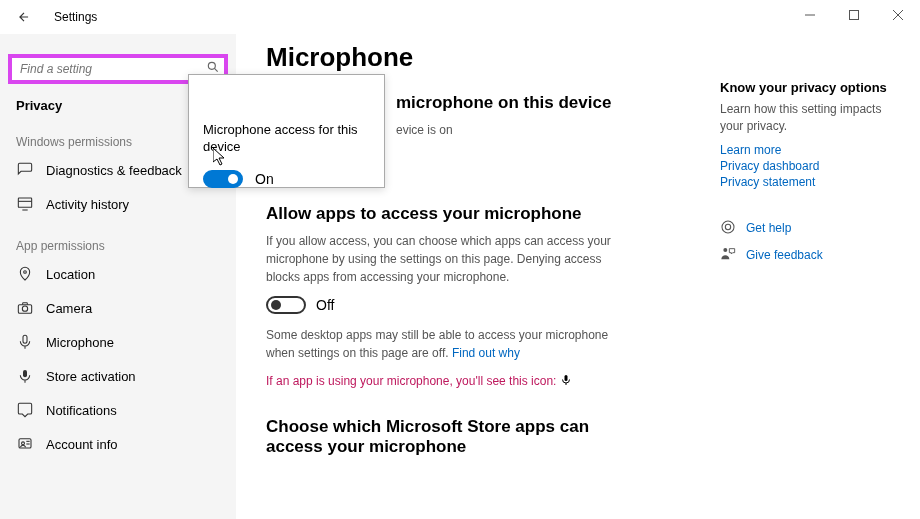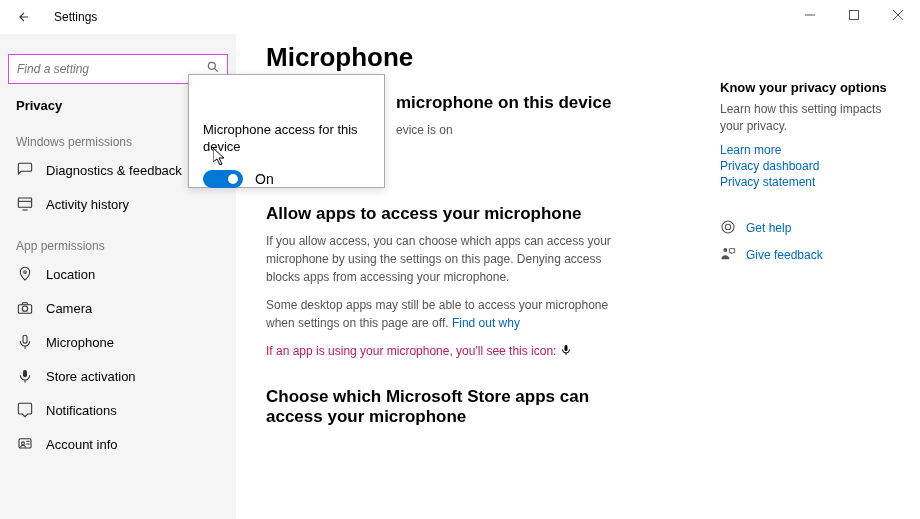--- a/index.html
+++ b/index.html
@@ -6,21 +6,21 @@
 body { background: #fff; width: 920px; height: 519px; overflow: hidden; position: relative; color: #000; }
 .titlebar { display: flex; align-items: center; height: 34px; padding: 16px 10px; }
 .back-btn { width: 28px; height: 28px; display: flex; align-items: center; justify-content: center; font-size: 16px; color: #333; }
 .title { font-size: 12px; margin-left: 16px; color: #000; }
 .window-controls { position: absolute; right: 0; top: 0; display: flex; }
 .wc { width: 44px; height: 30px; display: flex; align-items: center; justify-content: center; color: #555; font-size: 10px; }
 .layout { display: flex; height: calc(519px - 34px); }
 .sidebar { width: 236px; background: #f5f5f5; padding: 10px 0 0 0; position: relative; }
 .home { display: flex; align-items: center; gap: 12px; padding: 6px 16px; font-size: 13px; }
 .search { margin: 10px 8px 14px 8px; }
-.search input { width: 100%; height: 30px; border: 1px solid #d946ef; padding: 0 28px 0 8px; font-size: 12px; font-style: italic; color: #666; background: #fff; }
+.search input { width: 100%; height: 30px; border: 4px solid #d946ef; padding: 0 28px 0 8px; font-size: 12px; font-style: italic; color: #666; background: #fff; }
 .search-wrap { position: relative; }
 .search-icon-pos { position: absolute; right: 8px; top: 6px; color: #666; }
 .section-label { padding: 0 16px 4px 16px; font-size: 13px; font-weight: 600; color: #000; margin-top: 4px; }
 .section-sub { padding: 18px 16px 4px 16px; font-size: 12px; color: #777; }
 .nav-item { display: flex; align-items: center; gap: 12px; padding: 9px 16px; font-size: 13px; color: #000; }
 .icon-holder { width: 18px; display: flex; justify-content: center; color: #333; }
 .main { flex: 1; padding: 8px 30px 0 30px; overflow: hidden; position: relative; }
 .main h1 { font-size: 26px; font-weight: 600; margin-bottom: 20px; }
 .sub-h { font-size: 17px; font-weight: 600; margin-top: 6px; margin-bottom: 8px; }
 .para { font-size: 12px; color: #555; max-width: 360px; line-height: 1.5; margin-bottom: 10px; }
@@ -172,20 +172,24 @@
     <h1>Microphone</h1>
 
     <div style="margin-left:130px;">
       <div class="sub-h">microphone on this device</div>
       <div class="para">evice is on</div>
     </div>
     <button class="change-btn">Change</button>
 
     <div class="sub-h">Allow apps to access your microphone</div>
     <div class="para">If you allow access, you can choose which apps can access your microphone by using the settings on this page. Denying access blocks apps from accessing your microphone.</div>
+    <div class="toggle-row">
+      <div class="toggle-off"></div>
+      <span>Off</span>
+    </div>
     <div class="para">
       <span>Some desktop apps may still be able to access your microphone when settings on this page are off. </span>
       <span class="link">Find out why</span>
     </div>
     <div class="para" style="color:#be185d;">
       <span>If an app is using your microphone, you'll see this icon:</span>
       <span class="mic-indicator">
         <svg width="12" height="12" viewBox="0 0 24 24" fill="#000">
             <rect x="9" y="2" width="6" height="12" rx="3"></rect>
             <path d="M5 11a7 7 0 0014 0M12 18v4" fill="none" stroke="#000" stroke-width="2"></path>

